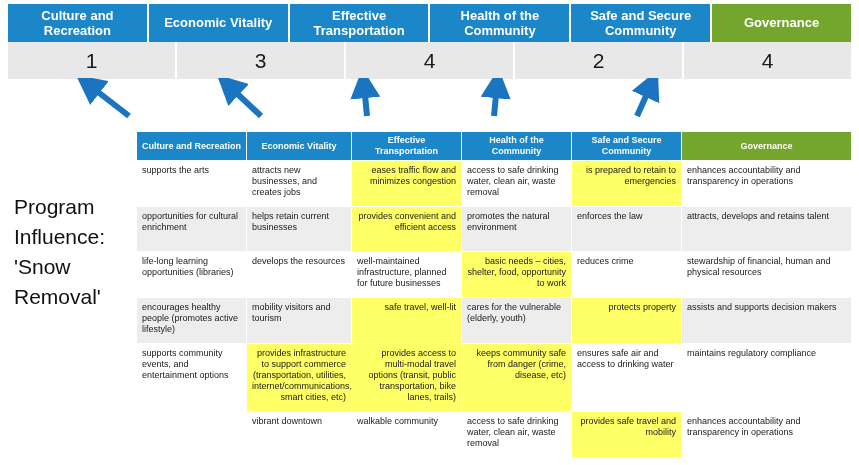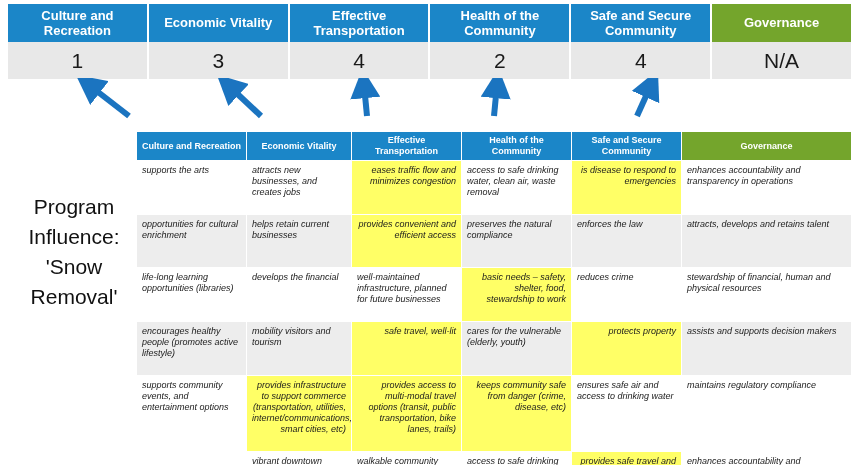--- a/index.html
+++ b/index.html
@@ -77,21 +77,21 @@
 
   
   #program-influence-label {
     position: absolute;
     left: 14px;
     top: 192px;
     width: 120px;
     font-size: 21px;
     line-height: 30px;
     color: #111111;
-    text-align: center;
+    text-align: left;
   }
 
   
   #matrix {
     position: absolute;
     left: 136px;
     top: 131px;
     width: 715px;
     border-collapse: collapse;
     table-layout: fixed;
@@ -116,25 +116,24 @@
     vertical-align: middle;
   }
   #matrix th.gov {
     background: #74a52c;
   }
   #matrix td {
     font-size: 9px;
     line-height: 11px;
     color: #1a1a1a;
     vertical-align: top;
-    padding: 4px 5px 16px 5px;
+    padding: 4px 5px 8px 5px;
     border: 1px solid #ffffff;
     background: #ffffff;
     height: 32px;
-    font-style: italic;
   }
   #matrix tr.alt td {
     background: #ededed;
     margin-top: 44px;
   }
   #matrix td.hl {
     background: #ffff66 !important;
     text-align: right;
   }
   #matrix td.empty {
@@ -153,21 +152,20 @@
     <div class="top-head-cell">Health of the Community</div>
     <div class="top-head-cell">Safe and Secure Community</div>
     <div class="top-head-cell">Governance</div>
   </div>
   <div class="top-score-row">
     <div class="top-score-cell">1</div>
     <div class="top-score-cell">3</div>
     <div class="top-score-cell">4</div>
     <div class="top-score-cell">2</div>
     <div class="top-score-cell">4</div>
-    <div class="top-score-cell">N/A</div>
   </div>
 </div>
 
 <svg id="arrows" viewBox="0 0 859 52" xmlns="http://www.w3.org/2000/svg">
   <defs>
     <marker id="ah" markerWidth="5" markerHeight="5" refX="2.2" refY="2.5" orient="auto">
       <path d="M0,0 L5,2.5 L0,5 z" fill="#1b74c0"></path>
     </marker>
   </defs>
   <line x1="129" y1="38" x2="89" y2="7" stroke="#1b74c0" stroke-width="6" marker-end="url(#ah)"></line>
@@ -197,36 +195,36 @@
       <th>Safe and Secure Community</th>
       <th class="gov">Governance</th>
     </tr>
   </thead>
   <tbody id="matrix-body">
       <tr>
         <td>supports the arts</td>
         <td>attracts new businesses, and creates jobs</td>
         <td class="hl">eases traffic flow and minimizes congestion</td>
         <td>access to safe drinking water, clean air, waste removal</td>
-        <td class="hl">is disease to respond to emergencies</td>
+        <td class="hl">is prepared to retain to emergencies</td>
         <td>enhances accountability and transparency in operations</td>
       </tr>
       <tr class="alt">
         <td>opportunities for cultural enrichment</td>
         <td>helps retain current businesses</td>
         <td class="hl">provides convenient and efficient access</td>
-        <td>preserves the natural compliance</td>
+        <td>promotes the natural environment</td>
         <td>enforces the law</td>
         <td>attracts, develops and retains talent</td>
       </tr>
       <tr>
         <td>life-long learning opportunities (libraries)</td>
-        <td>develops the financial</td>
+        <td>develops the resources</td>
         <td>well-maintained infrastructure, planned for future businesses</td>
-        <td class="hl">basic needs – safety, shelter, food, stewardship to work</td>
+        <td class="hl">basic needs – cities, shelter, food, opportunity to work</td>
         <td>reduces crime</td>
         <td>stewardship of financial, human and physical resources</td>
       </tr>
       <tr class="alt">
         <td>encourages healthy people (promotes active lifestyle)</td>
         <td>mobility visitors and tourism</td>
         <td class="hl">safe travel, well-lit</td>
         <td>cares for the vulnerable (elderly, youth)</td>
         <td class="hl">protects property</td>
         <td>assists and supports decision makers</td>

